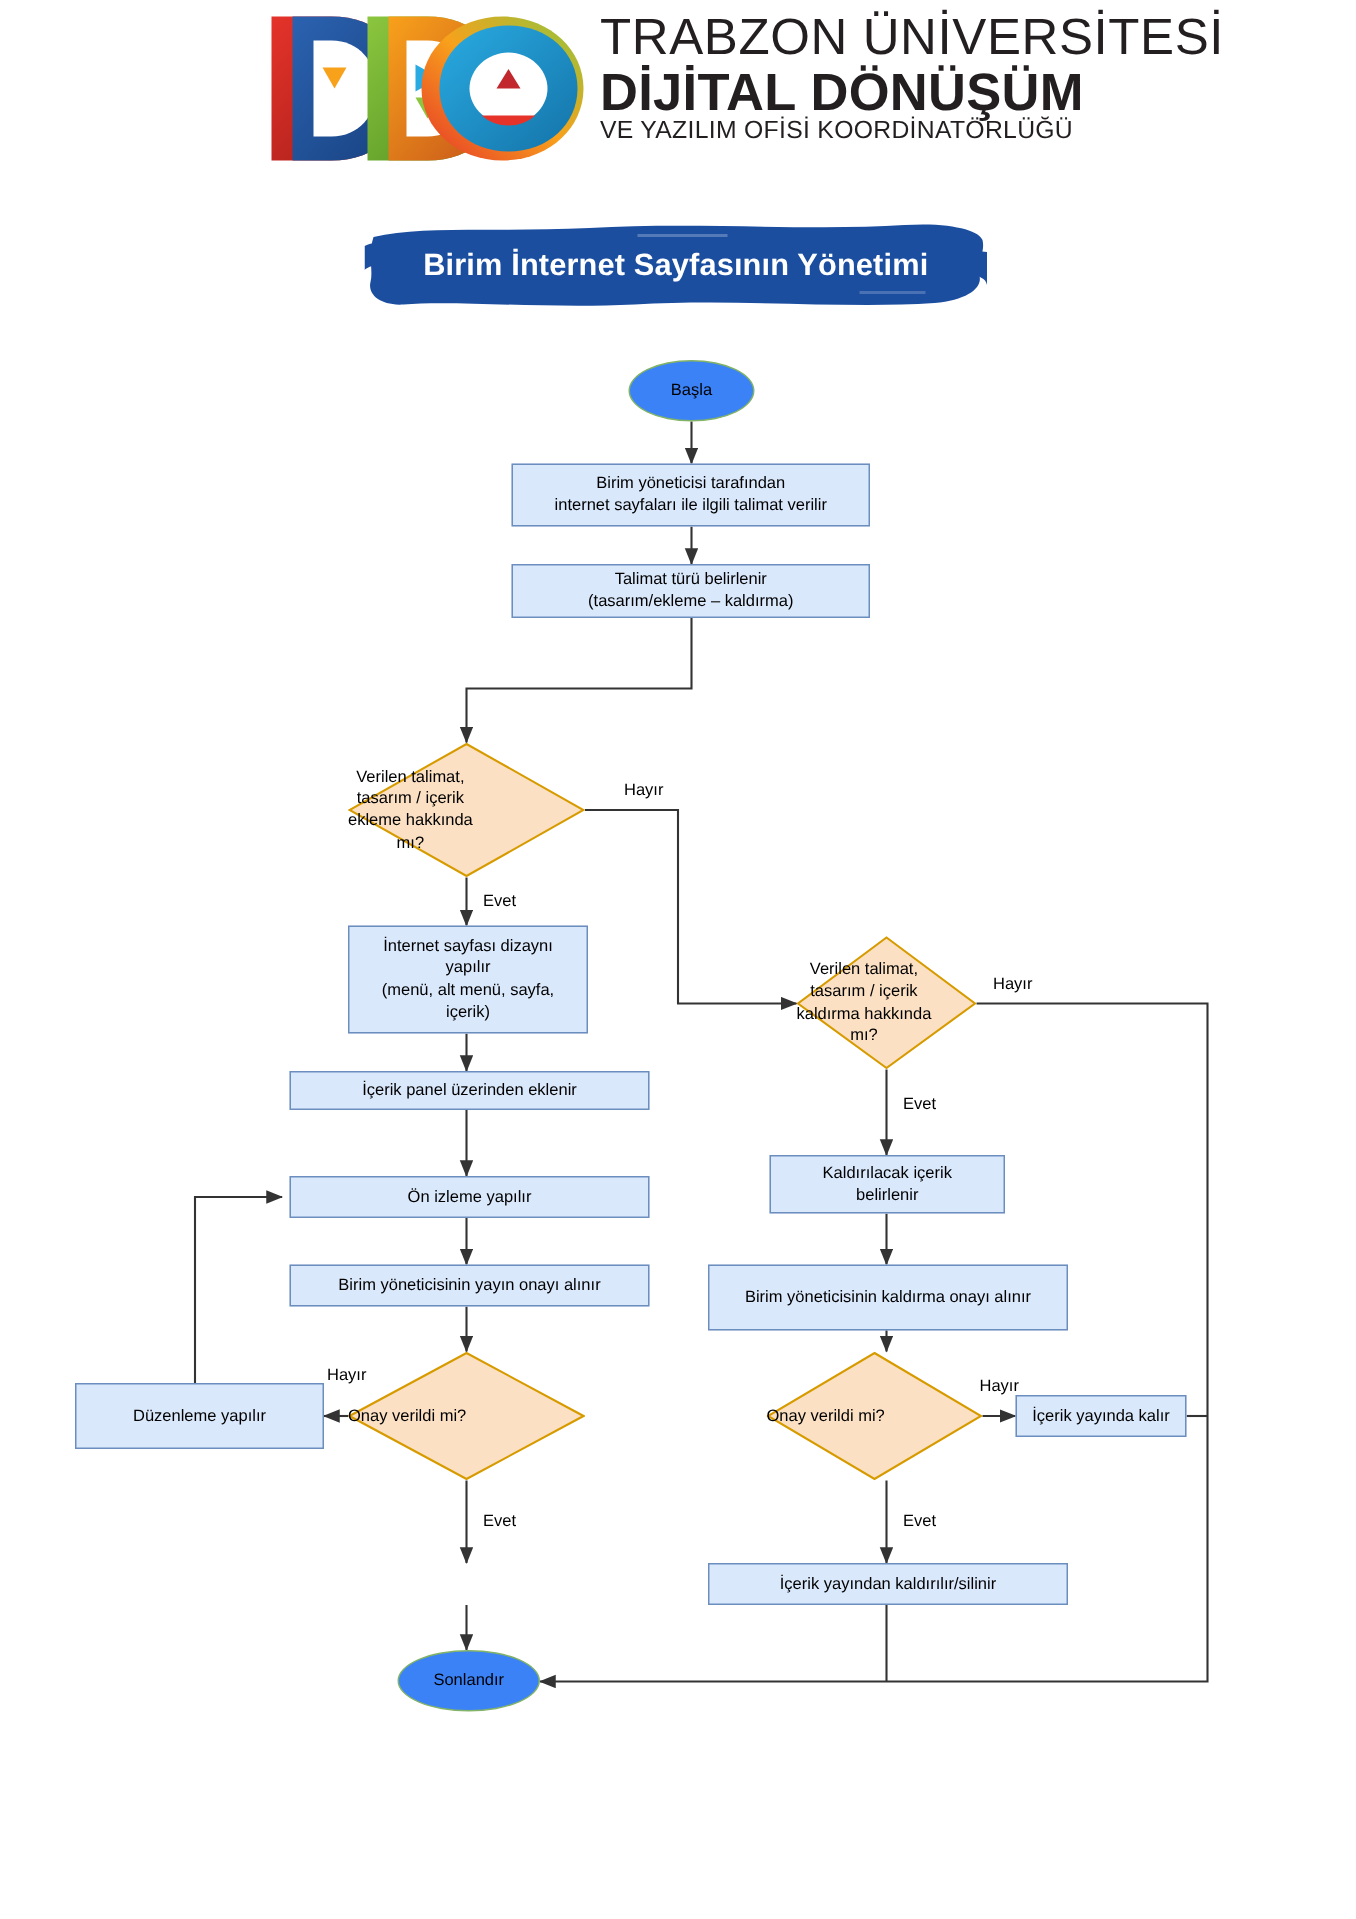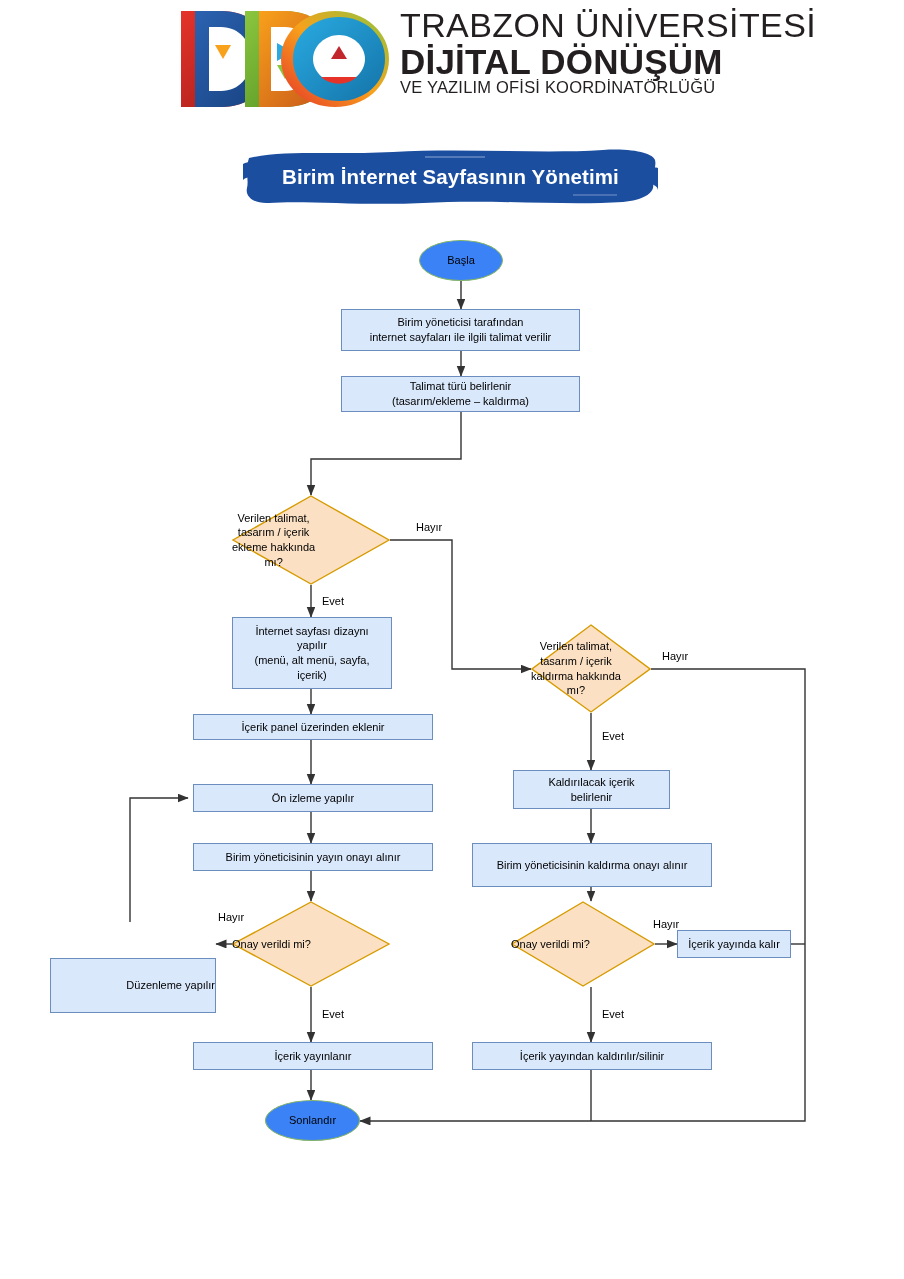--- a/index.html
+++ b/index.html
@@ -323,27 +323,24 @@
 
   <div class="dec-wrap" style="left:232px; top:901px; width:158px; height:86px;">
     <svg width="158" height="86" viewBox="0 0 158 86" xmlns="http://www.w3.org/2000/svg">
       <polygon points="79,1 157,43 79,85 1,43" fill="#fbe0c3" stroke="#d79b00" stroke-width="1.4"></polygon>
     </svg>
     <div class="dec-label">Onay verildi mi?</div>
   </div>
   <div class="edge-label" style="left:218px; top:911px;">Hayır</div>
   <div class="edge-label" style="left:322px; top:1008px;">Evet</div>
 
-  <div class="node proc" style="left:50px; top:958px; width:166px; height:55px;justify-content:flex-end;">
+  <div class="node proc" style="left:50px; top:922px; width:166px; height:44px;">
     <span>Düzenleme yapılır</span>
   </div>
 
-  <div class="node proc" style="left:193px; top:1042px; width:240px; height:28px;">
-    <span>İçerik yayınlanır</span>
-  </div>
 
   <div class="node term" style="left:265px; top:1100px; width:95px; height:41px;">
     <span>Sonlandır</span>
   </div>
 
   <div class="dec-wrap" style="left:531px; top:624px; width:120px; height:89px;">
     <svg width="120" height="89" viewBox="0 0 120 89" xmlns="http://www.w3.org/2000/svg">
       <polygon points="60,1 119,45 60,88 1,45" fill="#fbe0c3" stroke="#d79b00" stroke-width="1.4"></polygon>
     </svg>
     <div class="dec-label">

